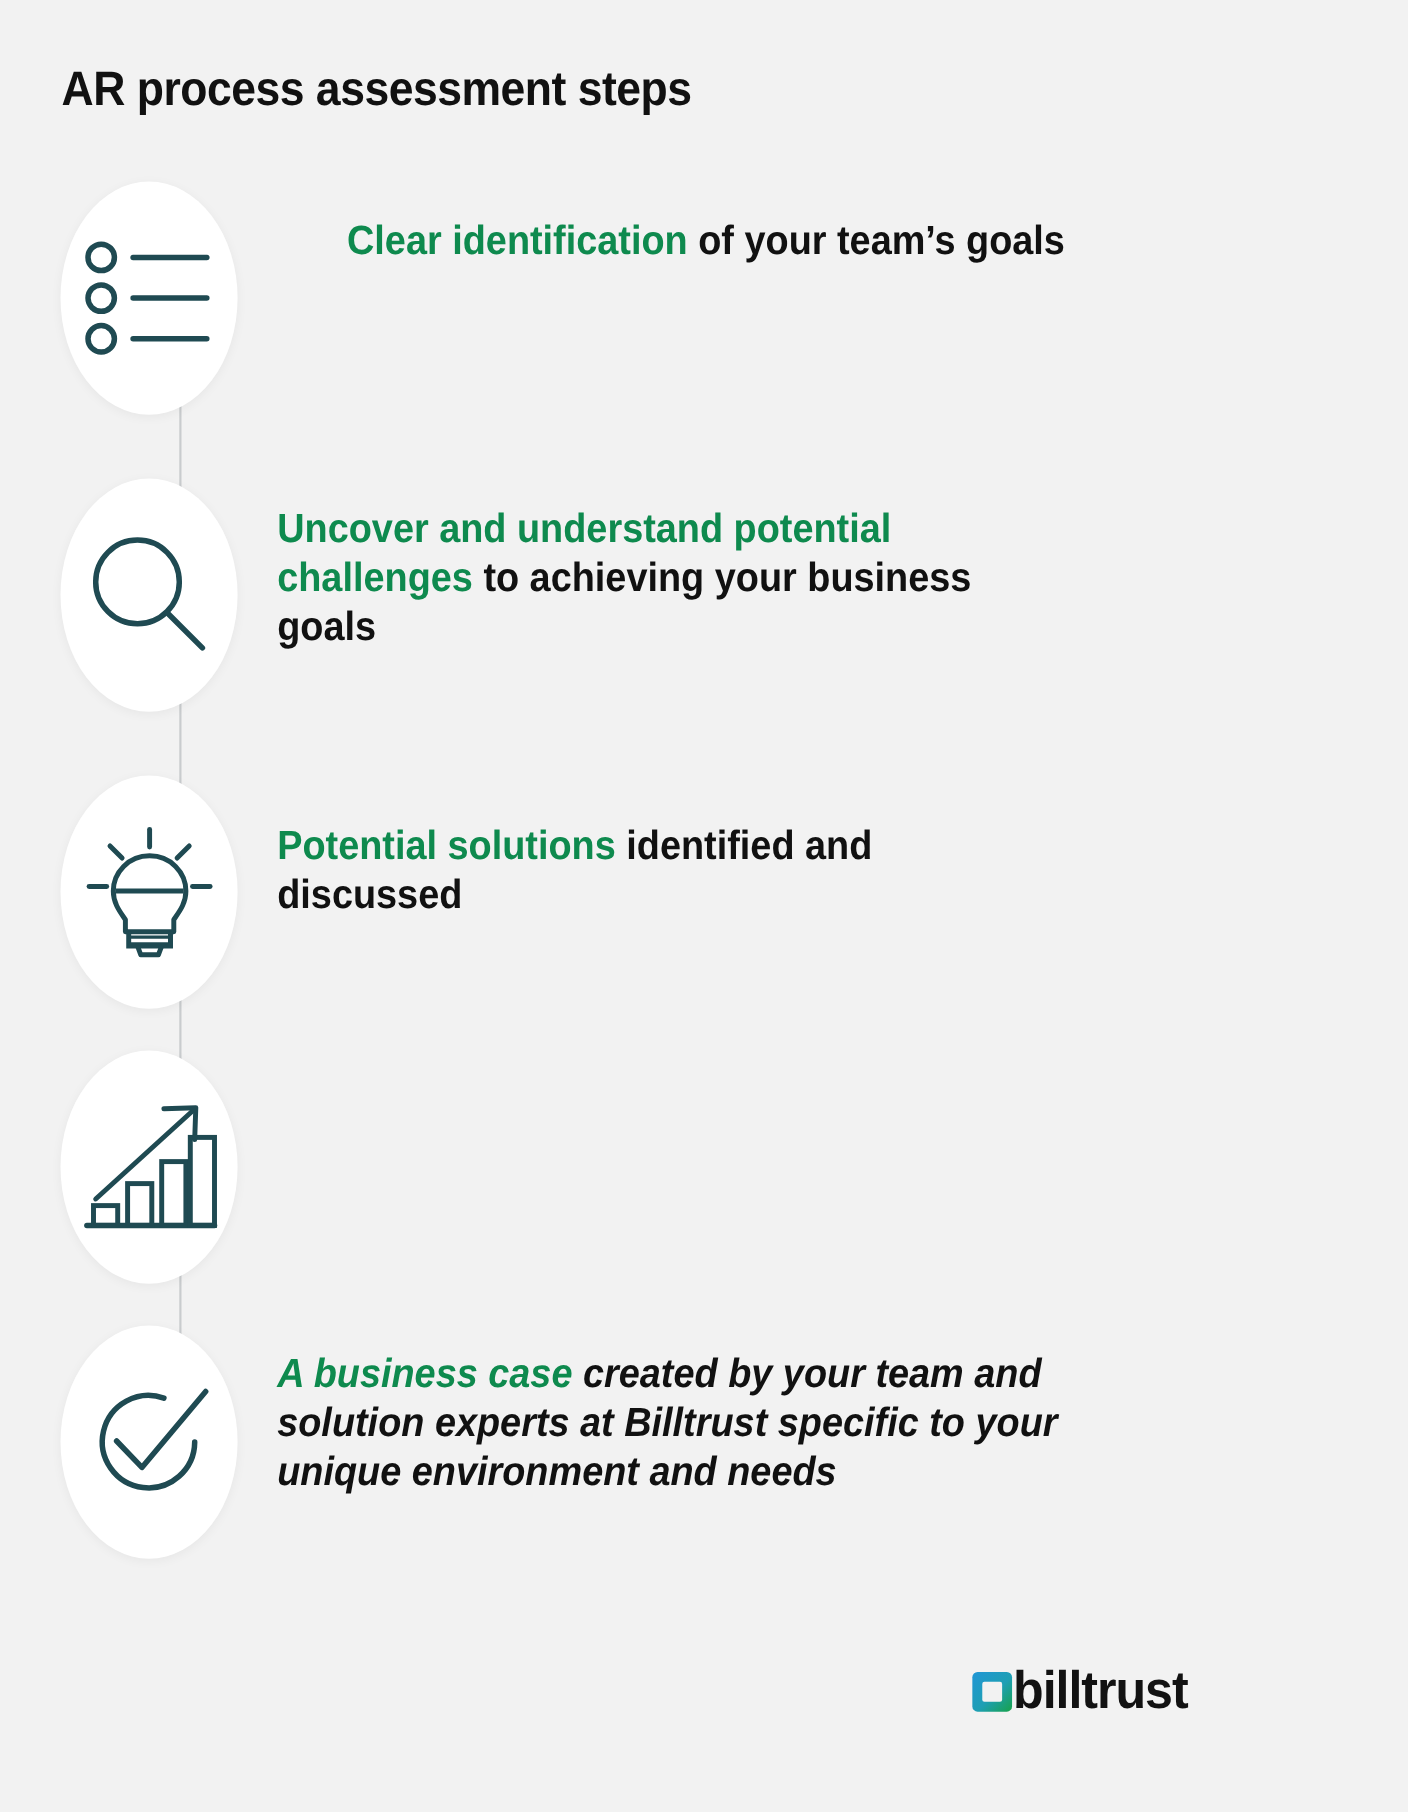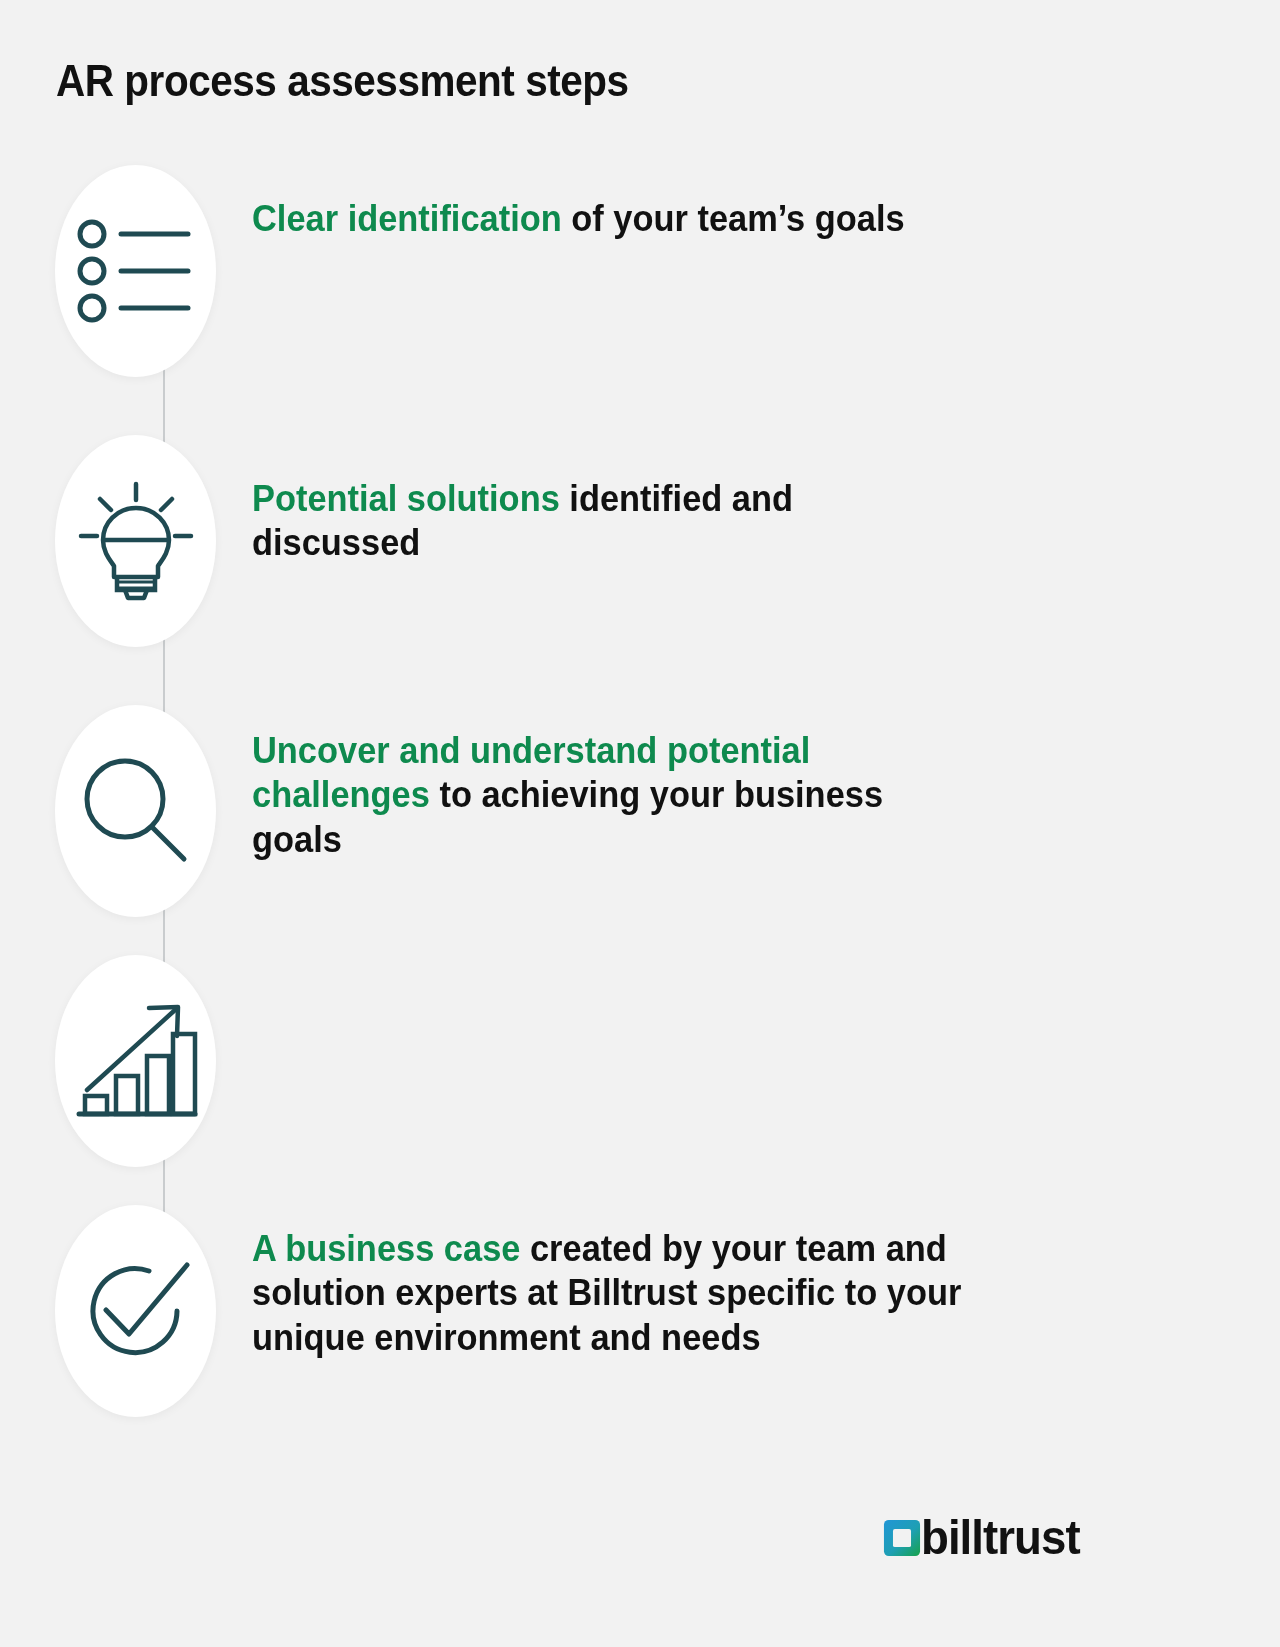--- a/index.html
+++ b/index.html
@@ -112,23 +112,23 @@
     color: #3b4044;
     transform: scaleX(0.95);
     transform-origin: left top;
   }
 
   
   .step-1 { margin-top: 0px; }
   .step-2 { margin-top: 58px; }
   .step-3 { margin-top: 58px; }
   .step-4 { margin-top: 38px; }
-  .step-5 { margin-top: 38px; }
-
-  .step-1 .step-text { padding-top: 32px; }
+  .step-5 { margin-top: 38px; font-style: italic; }
+
+  .step-1 .step-text { padding-top: 32px; text-align: right; }
   .step-2 .step-text { padding-top: 24px; }
   .step-3 .step-text { padding-top: 42px; }
   .step-4 .step-text { padding-top: 12px; }
   .step-5 .step-text { padding-top: 22px; }
 
   
   .logo {
     position: absolute;
     right: 92px;
     bottom: 82px;
@@ -170,20 +170,36 @@
               <circle cx="16" cy="92" r="12" stroke="#1f4a52" stroke-width="5"></circle>
               <line x1="45" y1="18" x2="112" y2="18" stroke="#1f4a52" stroke-width="5" stroke-linecap="round"></line>
               <line x1="45" y1="55" x2="112" y2="55" stroke="#1f4a52" stroke-width="5" stroke-linecap="round"></line>
               <line x1="45" y1="92" x2="112" y2="92" stroke="#1f4a52" stroke-width="5" stroke-linecap="round"></line>
             </svg>
           </span>
         </div>
       </div>
       <div class="step-text">
         <div class="step-heading"><span class="accent">Clear identification</span><span> of your team’s goals</span></div>
+      </div>
+    </div>
+
+    <div class="step step-2">
+      <div class="step-icon-wrap">
+        <div class="icon-circle">
+          <span>
+            <svg width="120" height="120" viewBox="0 0 120 120" fill="none">
+              <circle cx="49" cy="48" r="38" stroke="#1f4a52" stroke-width="5"></circle>
+              <line x1="76" y1="76" x2="108" y2="108" stroke="#1f4a52" stroke-width="5" stroke-linecap="round"></line>
+            </svg>
+          </span>
+        </div>
+      </div>
+      <div class="step-text">
+        <div class="step-heading"><span class="accent">Uncover and understand potential challenges</span><span> to achieving your business goals</span></div>
       </div>
     </div>
 
     <div class="step step-3">
       <div class="step-icon-wrap">
         <div class="icon-circle">
           <span>
             <svg width="126" height="126" viewBox="0 0 126 126" fill="none">
               <g stroke="#1f4a52" stroke-width="4.5" stroke-linecap="round">
                 <line x1="63" y1="6" x2="63" y2="22"></line>
@@ -197,36 +213,20 @@
               <path d="M44 99 L 44 112 L 82 112 L 82 99" stroke="#1f4a52" stroke-width="4.5" fill="none"></path>
               <line x1="44" y1="104" x2="82" y2="104" stroke="#1f4a52" stroke-width="3"></line>
               <line x1="44" y1="110" x2="82" y2="110" stroke="#1f4a52" stroke-width="3"></line>
               <path d="M52 112 L 55 120 L 71 120 L 74 112" stroke="#1f4a52" stroke-width="4.5" fill="none" stroke-linejoin="round"></path>
             </svg>
           </span>
         </div>
       </div>
       <div class="step-text">
         <div class="step-heading"><span class="accent">Potential solutions</span><span> identified and discussed</span></div>
-      </div>
-    </div>
-
-    <div class="step step-2">
-      <div class="step-icon-wrap">
-        <div class="icon-circle">
-          <span>
-            <svg width="120" height="120" viewBox="0 0 120 120" fill="none">
-              <circle cx="49" cy="48" r="38" stroke="#1f4a52" stroke-width="5"></circle>
-              <line x1="76" y1="76" x2="108" y2="108" stroke="#1f4a52" stroke-width="5" stroke-linecap="round"></line>
-            </svg>
-          </span>
-        </div>
-      </div>
-      <div class="step-text">
-        <div class="step-heading"><span class="accent">Uncover and understand potential challenges</span><span> to achieving your business goals</span></div>
       </div>
     </div>
 
     <div class="step step-4">
       <div class="step-icon-wrap">
         <div class="icon-circle">
           <span>
             <svg width="130" height="126" viewBox="0 0 130 126" fill="none">
               <line x1="8" y1="116" x2="124" y2="116" stroke="#1f4a52" stroke-width="5" stroke-linecap="round"></line>
               <rect x="14" y="98" width="22" height="18" stroke="#1f4a52" stroke-width="4.5" fill="none"></rect>

